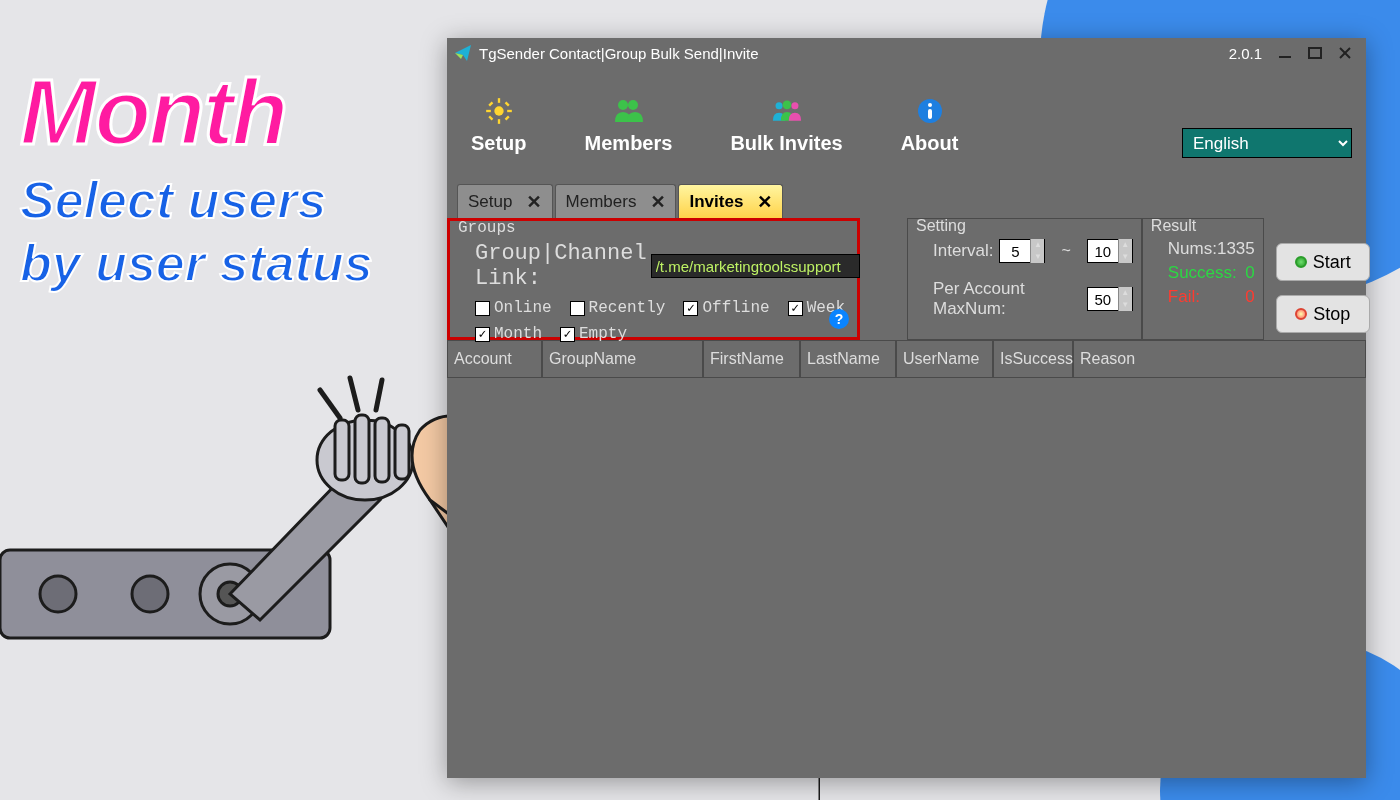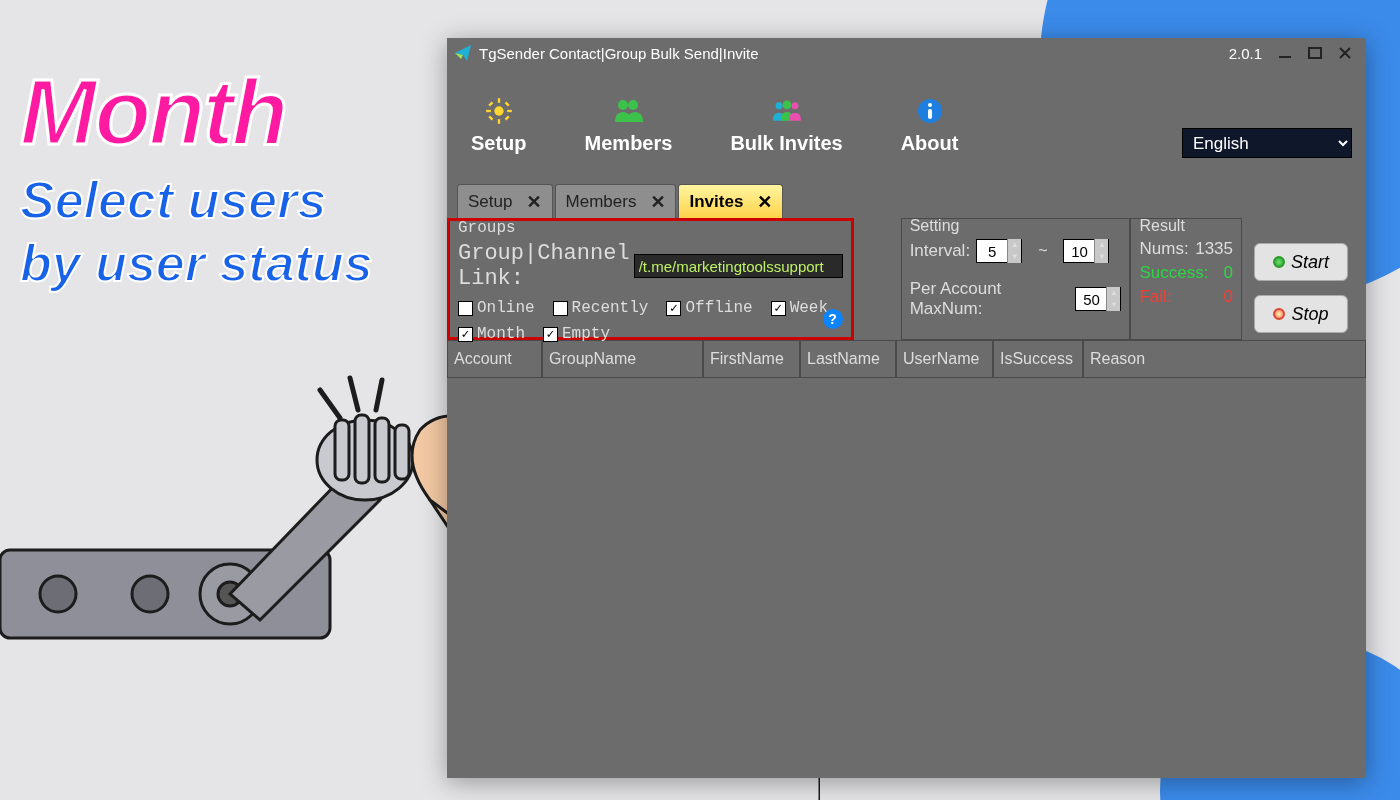--- a/index.html
+++ b/index.html
@@ -25,38 +25,38 @@
 .titlebar .app-icon { width: 20px; height: 20px; margin-right: 6px; display: inline-flex; align-items: center; justify-content: center; }
 .titlebar .spacer { flex: 1; }
 .titlebar .version { margin-right: 8px; color:#fff; }
 .winbtn { width: 30px; height: 22px; display: inline-flex; align-items: center; justify-content: center; cursor: pointer; }
 .winbtn svg { stroke: #222; }
 
 
 .mainnav { height: 114px; background: #6c6c6c; display: flex; align-items: center; padding: 0 18px; gap: 46px; position: relative; }
 .navitem { display: flex; flex-direction: column; align-items: center; gap: 6px; color: #fff; font-size: 20px; font-weight: 600; cursor: pointer; padding: 4px 6px; }
 .navitem .ic { width: 30px; height: 30px; display: flex; align-items: center; justify-content: center; font-size: 26px; }
-.lang-select { position: absolute; right: 14px; top: 60px; width: 170px; height: 30px; background: #0f172a; color: #fff; border: 1px solid #000; font-size: 17px; padding: 0 6px; }
+.lang-select { position: absolute; right: 14px; top: 60px; width: 170px; height: 30px; background: #0f766e; color: #fff; border: 1px solid #000; font-size: 17px; padding: 0 6px; }
 
 
 .doc-tabs { display: flex; height: 36px; background: #6c6c6c; align-items: flex-end; padding-left: 10px; gap: 2px; }
 .doc-tab { height: 34px; padding: 0 10px; display: flex; align-items: center; gap: 14px; font-size: 17px; cursor: pointer; border-top-left-radius: 3px; border-top-right-radius: 3px; border:1px solid #555; border-bottom:none; }
 .doc-tab.inactive { background: #8e8e8e; color: #222; }
 .doc-tab.active { background: linear-gradient(#fff5a0, #ffd34a); color: #000; font-weight: 700; }
 .doc-tab .x { font-weight: 700; font-size: 18px; }
 
 
 .content { flex: 1; background: #6c6c6c; display: flex; flex-direction: column; }
 .panels { display: flex; align-items: stretch; }
 
-.panel { border: 1px solid #4a4a4a; margin: 0; position: relative; }
+.panel { border: 1px solid #4a4a4a; margin: 0; position: relative; padding-left: 17px; }
 .panel.groups { border: 3px solid #cc0000; width: 413px; height: 122px; }
 .panel.setting { width: 260px; height: 122px; border-color:#4a4a4a;margin-left:47px; }
 .panel.result { width: 126px; height: 122px; border-color:#4a4a4a; }
-.panel.actions { flex: 1; border: none; display: flex; flex-direction: column; gap: 14px; padding: 18px 18px 0 12px; height:122px; justify-content: center; font-style: italic;}
+.panel.actions { flex: 1; border: none; display: flex; flex-direction: column; gap: 14px; padding: 18px 18px 0 12px; height:122px; justify-content: center;}
 
 .panel-legend { position: absolute; top: -2px; left: 6px; font-family: "Courier New", monospace; font-size: 16px; color: #ddd; background: transparent; padding: 0 2px; }
 .panel-body { padding: 20px 8px 6px 8px; font-family: "Courier New", monospace; font-size: 16px; color: #ddd; }
 
 .groups .row1 { display: flex; align-items: center; gap: 4px; }
 .groups .link-label { color: #ddd; font-size: 22px; }
 .groups .link-input { flex: 1; background: #2a2a2a; color: #bef264; border: 1px solid #000; height: 24px; font-size: 15px; padding: 0 4px; font-family: Arial, sans-serif; }
 .chk-row { display: flex; gap: 18px; margin-top: 8px; align-items: flex-end; flex-wrap: wrap; }
 .chk { display: inline-flex; align-items: center; gap: 4px; }
 .chk .box { width: 15px; height: 15px; background: #fff; border: 1px solid #000; display: inline-flex; align-items: center; justify-content: center; font-size: 13px; color: #000; }
@@ -343,19 +343,19 @@
       </div>
     </div>
 
     <div class="table-wrap">
       <div class="thead" id="thead">
           <div class="th" style="width: 95px;">Account</div>
           <div class="th" style="width: 161px;">GroupName</div>
           <div class="th" style="width: 97px;">FirstName</div>
           <div class="th" style="width: 96px;">LastName</div>
           <div class="th" style="width: 97px;">UserName</div>
-          <div class="th" style="width: 90px;">IsSuccess</div>
+          <div class="th" style="width: 80px;">IsSuccess</div>
           <div class="th" style="width: 280px; flex: 1 1 0%;">Reason</div>
         </div>
       <div class="tbody"></div>
     </div>
   </div>
 </div>
 
 </body></html>

